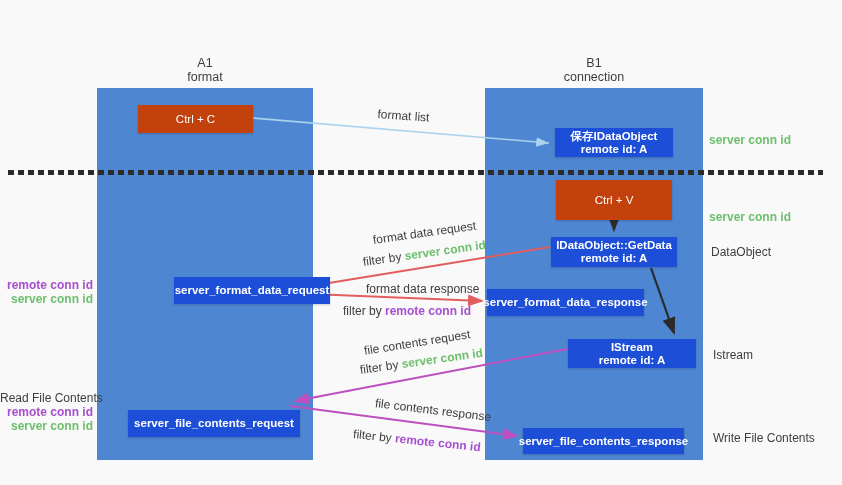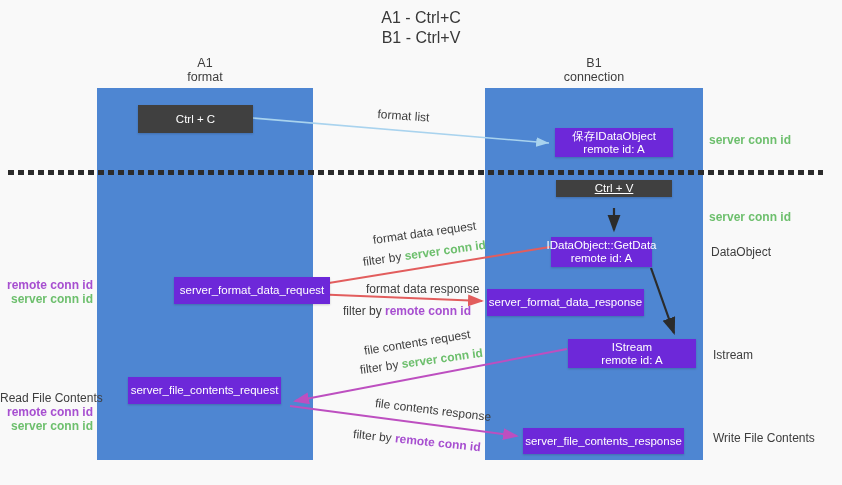--- a/index.html
+++ b/index.html
@@ -9,40 +9,36 @@
   }
   .title{position:absolute;left:0;top:8px;width:842px;text-align:center;
     font-size:16px;line-height:20px;color:#383838;}
   .col-header{position:absolute;top:56px;text-align:center;font-size:12.5px;line-height:14px;color:#3d3d3d;}
   .column{position:absolute;background:#4e86d2;z-index:1;}
   .dotted{position:absolute;left:8px;top:170px;width:815px;height:5px;z-index:2;
     background:repeating-linear-gradient(90deg,#2b2b2b 0 6px,transparent 6px 10px);}
   svg.edges{position:absolute;left:0;top:0;z-index:3;pointer-events:none;}
   .node{position:absolute;z-index:4;display:flex;flex-direction:column;align-items:center;justify-content:center;
     color:#fff;font-size:11.5px;line-height:13px;text-align:center;box-shadow:0 1px 2px rgba(0,0,0,0.18);}
-  .node.orange{background:#6d28d9;}
-  .node.green{background:#404040;}
+  .node.orange{background:#1d4ed8;font-weight:bold;}
+  .node.green{background:#c2410c;}
   .edge-label{position:absolute;z-index:5;white-space:nowrap;font-size:12px;color:#3d3d3d;transform-origin:left top;}
   .green-text{color:#6dbf6d;font-weight:bold;}
   .purple-text{color:#a74fd0;font-weight:bold;}
   .side-label{position:absolute;z-index:5;white-space:nowrap;font-size:12px;color:#3d3d3d;}
   .side-label.bold-green{color:#6dbf6d;font-weight:bold;}
   .left-labels{position:absolute;left:0;width:93px;text-align:right;z-index:5;
     font-size:12px;line-height:14px;font-weight:bold;white-space:nowrap;}
   .left-labels .dark{color:#3d3d3d;font-weight:normal;}
 </style>
 </head>
 <body>
 
 <div class="canvas">
 
-  <div class="title">
-    <div>A1 - Ctrl+C</div>
-    <div>B1 - Ctrl+V</div>
-  </div>
 
   <div class="col-header" style="left:97px;width:216px;">
     <div>A1</div>
     <div>format</div>
   </div>
   <div class="col-header" style="left:485px;width:218px;">
     <div>B1</div>
     <div>connection</div>
   </div>
 
@@ -75,38 +71,38 @@
     <line x1="290" y1="406" x2="517" y2="436" stroke="#bd4fc0" stroke-width="2" marker-end="url(#ah-magenta)"></line>
   </svg>
 
   <div class="node green" style="left:138px;top:105px;width:115px;height:28px;">
     <div>Ctrl + C</div>
   </div>
   <div class="node orange" style="left:555px;top:128px;width:118px;height:29px;">
     <div>保存IDataObject</div>
     <div>remote id: A</div>
   </div>
-  <div class="node green" style="left:556px;top:180px;width:116px;height:17px;text-decoration:underline;">
+  <div class="node green" style="left:556px;top:180px;width:116px;height:40px;">
     <div>Ctrl + V</div>
   </div>
-  <div class="node orange" style="left:551px;top:237px;width:101px;height:30px;">
+  <div class="node orange" style="left:551px;top:237px;width:126px;height:30px;">
     <div>IDataObject::GetData</div>
     <div>remote id: A</div>
   </div>
   <div class="node orange" style="left:130px;top:277px;width:156px;height:27px;margin-left:44px;">
     <div>server_format_data_request</div>
   </div>
   <div class="node orange" style="left:487px;top:289px;width:157px;height:27px;">
     <div>server_format_data_response</div>
   </div>
   <div class="node orange" style="left:568px;top:339px;width:128px;height:29px;">
     <div>IStream</div>
     <div>remote id: A</div>
   </div>
-  <div class="node orange" style="left:128px;top:377px;width:153px;height:27px;">
+  <div class="node orange" style="left:128px;top:410px;width:172px;height:27px;">
     <div>server_file_contents_request</div>
   </div>
   <div class="node orange" style="left:523px;top:428px;width:161px;height:26px;">
     <div>server_file_contents_response</div>
   </div>
 
   <div class="edge-label" style="left:378px;top:107px;transform:rotate(4deg);">format list</div>
 
   <div class="edge-label" style="left:372px;top:233px;transform:rotate(-8deg);">format data request</div>
   <div class="edge-label" style="left:362px;top:255px;transform:rotate(-8deg);">

